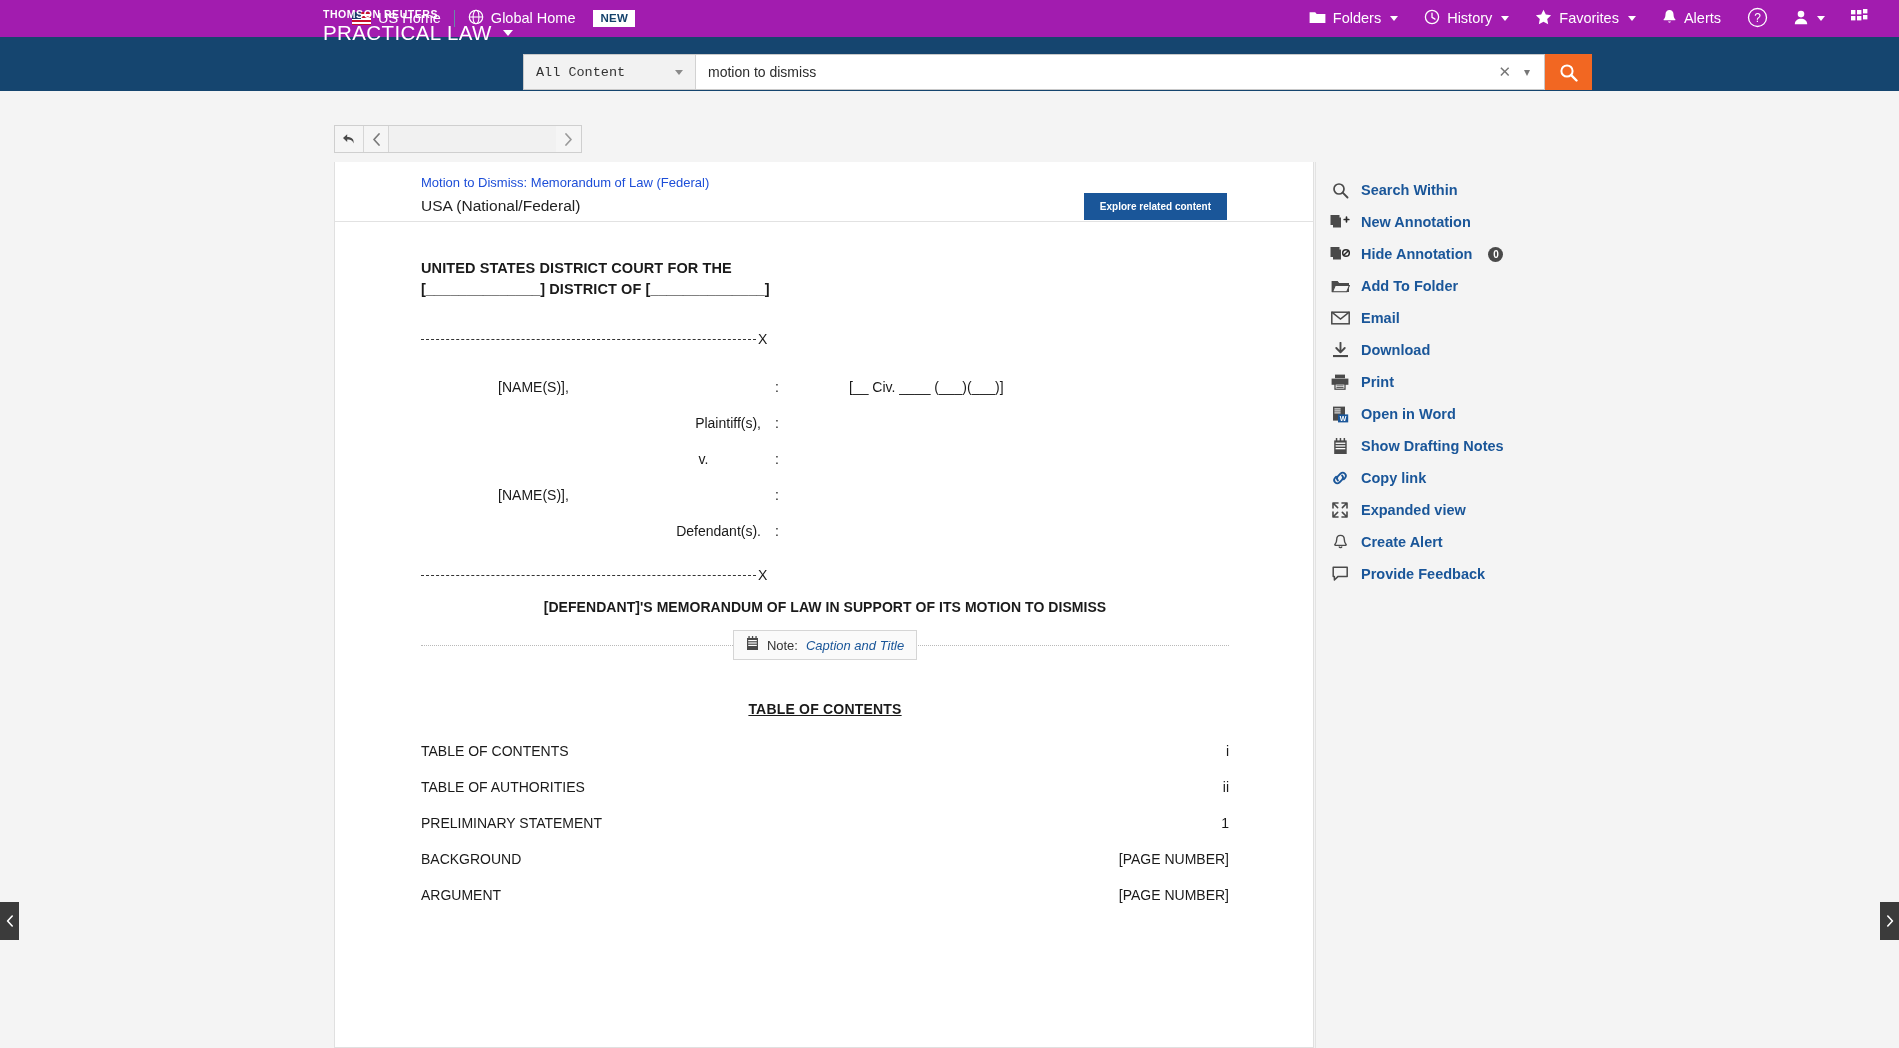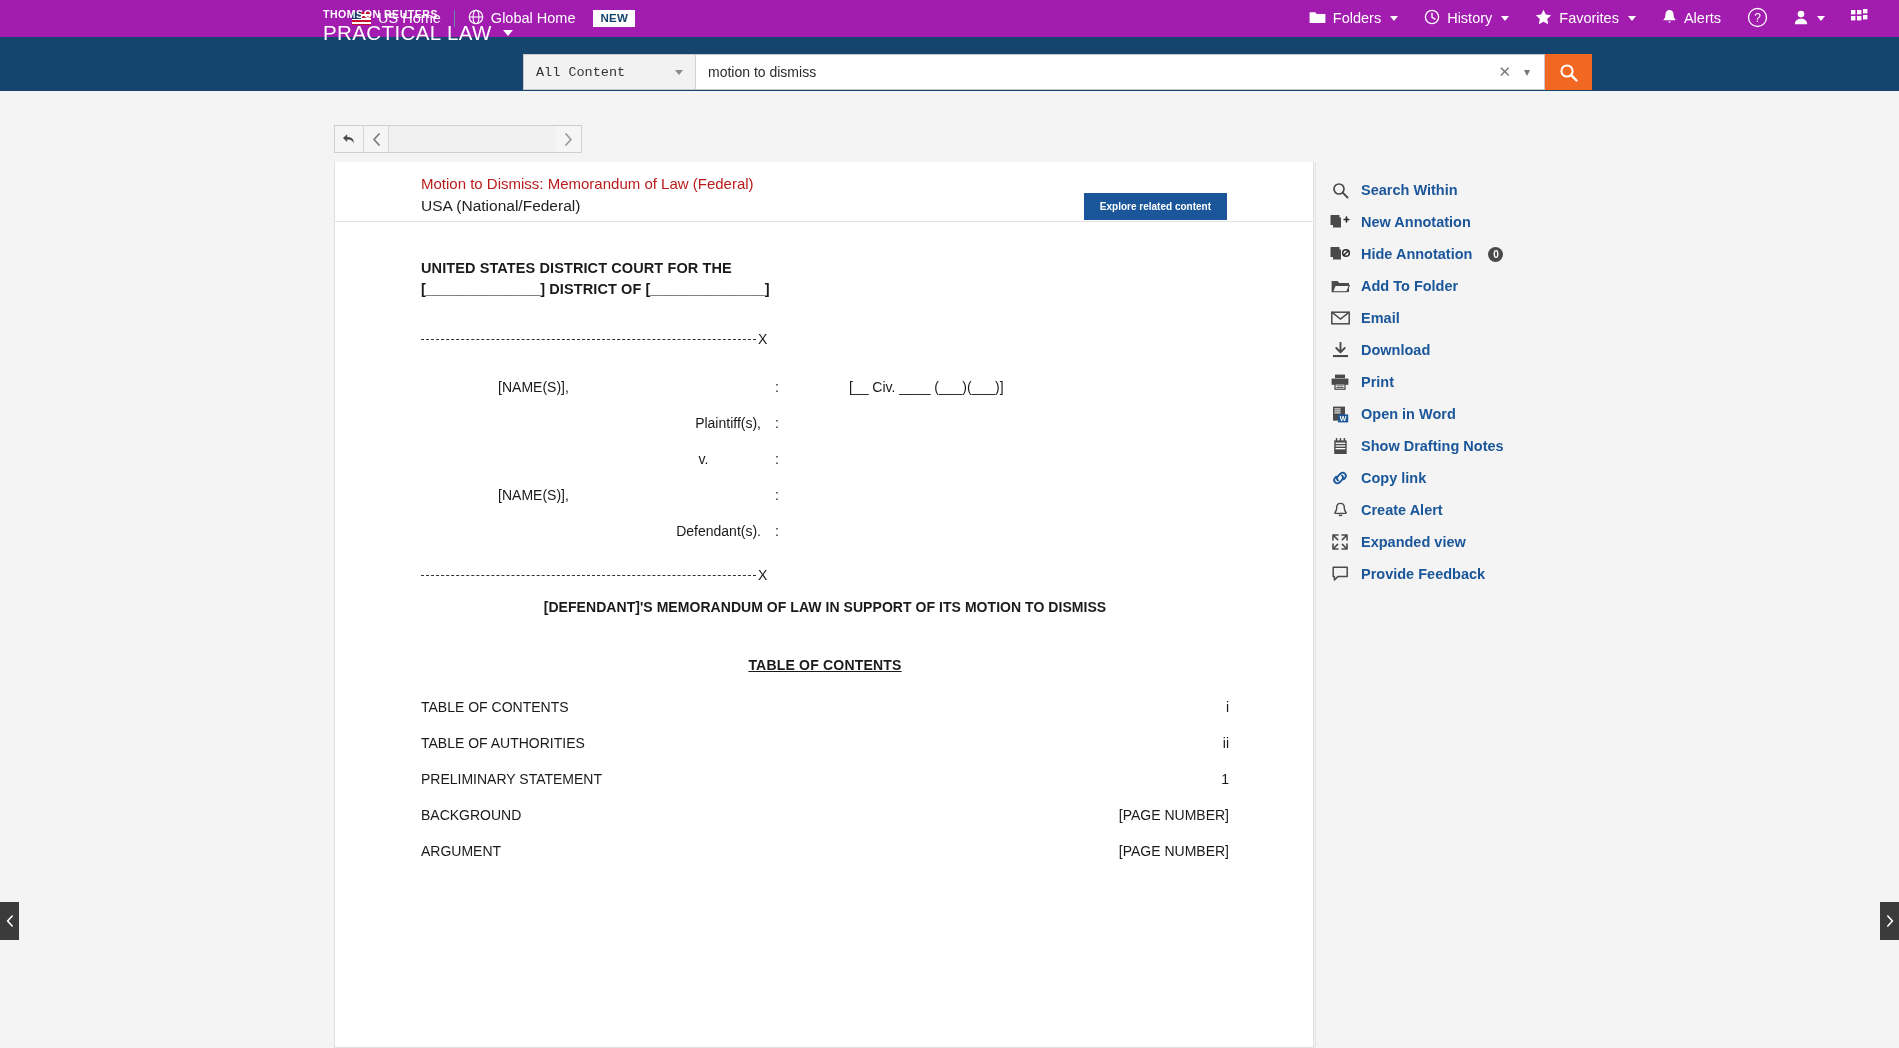--- a/index.html
+++ b/index.html
@@ -111,21 +111,21 @@
   .hl-caret { width:0;height:0;border-left:5px solid transparent;border-right:5px solid transparent;border-top:6px solid #1a5699; }
 
   
   .docpanel {
     position: absolute; top: 162px; left: 334px; width: 980px; height: 886px;
     background: #ffffff; border: 1px solid #e0e0e0; border-top: none;
     overflow: hidden;
   }
   .dochead { position: relative; height: 58px; border-bottom: 0; }
   .doc-kicker {
-    position: absolute; left: 86px; top: 13px; font-size: 15px; color: #b91c1c;
+    position: absolute; left: 86px; top: 13px; font-size: 13px; color: #1d4ed8;
   }
   .doc-juris {
     position: absolute; left: 86px; top: 35px; font-size: 15.5px; color: #222;
   }
   .explore-btn {
     position: absolute; right: 86px; top: 31px;
     background: #1a5699; color: #fff; font-size: 10px; font-weight: bold;
     padding: 8px 16px; cursor: pointer; white-space: nowrap;
   }
   .docsep { position:absolute; left:0; top:59px; width:980px; height:1px; background:#e2e2e2; }
@@ -405,20 +405,37 @@
       </tbody>
         </table>
 
       <div class="dashrow" style="margin-top:18px;">
         <span class="dashline"></span>
         <span class="dashx">X</span>
       </div>
 
       <div class="memo-title">[DEFENDANT]'S MEMORANDUM OF LAW IN SUPPORT OF ITS MOTION TO DISMISS</div>
 
+      <div class="noterow">
+        <div class="notechip">
+          <span>
+            <svg width="13" height="15" viewBox="0 0 13 15">
+                <rect x="1" y="2" width="11" height="12" fill="#4a4a4a"></rect>
+                <rect x="2.2" y="4" width="8.6" height="1.2" fill="#fff"></rect>
+                <rect x="2.2" y="6.4" width="8.6" height="1.2" fill="#fff"></rect>
+                <rect x="2.2" y="8.8" width="8.6" height="1.2" fill="#fff"></rect>
+                <rect x="2.4" y="0" width="1.3" height="3" fill="#4a4a4a"></rect>
+                <rect x="5.9" y="0" width="1.3" height="3" fill="#4a4a4a"></rect>
+                <rect x="9.4" y="0" width="1.3" height="3" fill="#4a4a4a"></rect>
+              </svg>
+          </span>
+          <span class="nlabel">Note:</span>
+          <span class="nlink">Caption and Title</span>
+        </div>
+      </div>
 
       <div class="toc-head">TABLE OF CONTENTS</div>
 
       <div class="toc-list">
         <div class="toc-row">
           <span class="toc-name">TABLE OF CONTENTS</span>
           <span class="toc-page">i</span>
         </div>
         <div class="toc-row">
           <span class="toc-name">TABLE OF AUTHORITIES</span>
@@ -554,35 +571,35 @@
         <svg width="18" height="16" viewBox="0 0 18 16">
             <path d="M7 10.6a3.2 3.2 0 010-4.5l2.6-2.6a3.2 3.2 0 014.5 4.5l-1.3 1.3" fill="none" stroke="#1a5699" stroke-width="1.8" stroke-linecap="round"></path>
             <path d="M11 5.4a3.2 3.2 0 010 4.5l-2.6 2.6a3.2 3.2 0 01-4.5-4.5l1.3-1.3" fill="none" stroke="#1a5699" stroke-width="1.8" stroke-linecap="round"></path>
           </svg>
       </span>
       <span class="sb-label">Copy link</span>
     </div>
 
     <div class="sb-item">
       <span class="sb-ico">
+        <svg width="16" height="16" viewBox="0 0 16 16">
+            <path d="M1 1h5M1 1v5M1 1l4.6 4.6M15 1h-5M15 1v5M15 1l-4.6 4.6M1 15h5M1 15v-5M1 15l4.6-4.6M15 15h-5M15 15v-5M15 15l-4.6-4.6" fill="none" stroke="#4a4a4a" stroke-width="1.6" stroke-linecap="round"></path>
+          </svg>
+      </span>
+      <span class="sb-label">Expanded view</span>
+    </div>
+
+    <div class="sb-item">
+      <span class="sb-ico">
         <svg width="15" height="17" viewBox="0 0 15 17">
             <path d="M7.5 1.4c-2.3 0-3.8 1.8-3.8 4.1 0 3.2-1.2 4.2-1.8 4.9-.3.4 0 1 .5 1h10.2c.5 0 .8-.6.5-1-.6-.7-1.8-1.7-1.8-4.9 0-2.3-1.5-4.1-3.8-4.1z" fill="none" stroke="#4a4a4a" stroke-width="1.4"></path>
             <path d="M6 12.6a1.6 1.6 0 003 0" fill="none" stroke="#4a4a4a" stroke-width="1.4"></path>
           </svg>
       </span>
       <span class="sb-label">Create Alert</span>
-    </div>
-
-    <div class="sb-item">
-      <span class="sb-ico">
-        <svg width="16" height="16" viewBox="0 0 16 16">
-            <path d="M1 1h5M1 1v5M1 1l4.6 4.6M15 1h-5M15 1v5M15 1l-4.6 4.6M1 15h5M1 15v-5M1 15l4.6-4.6M15 15h-5M15 15v-5M15 15l-4.6-4.6" fill="none" stroke="#4a4a4a" stroke-width="1.6" stroke-linecap="round"></path>
-          </svg>
-      </span>
-      <span class="sb-label">Expanded view</span>
     </div>
 
     <div class="sb-item">
       <span class="sb-ico">
         <svg width="17" height="16" viewBox="0 0 17 16">
             <path d="M1.2 1.2h14v9.2H6.1L2.4 14V10.4H1.2z" fill="none" stroke="#4a4a4a" stroke-width="1.5" stroke-linejoin="round"></path>
           </svg>
       </span>
       <span class="sb-label">Provide Feedback</span>
     </div>

